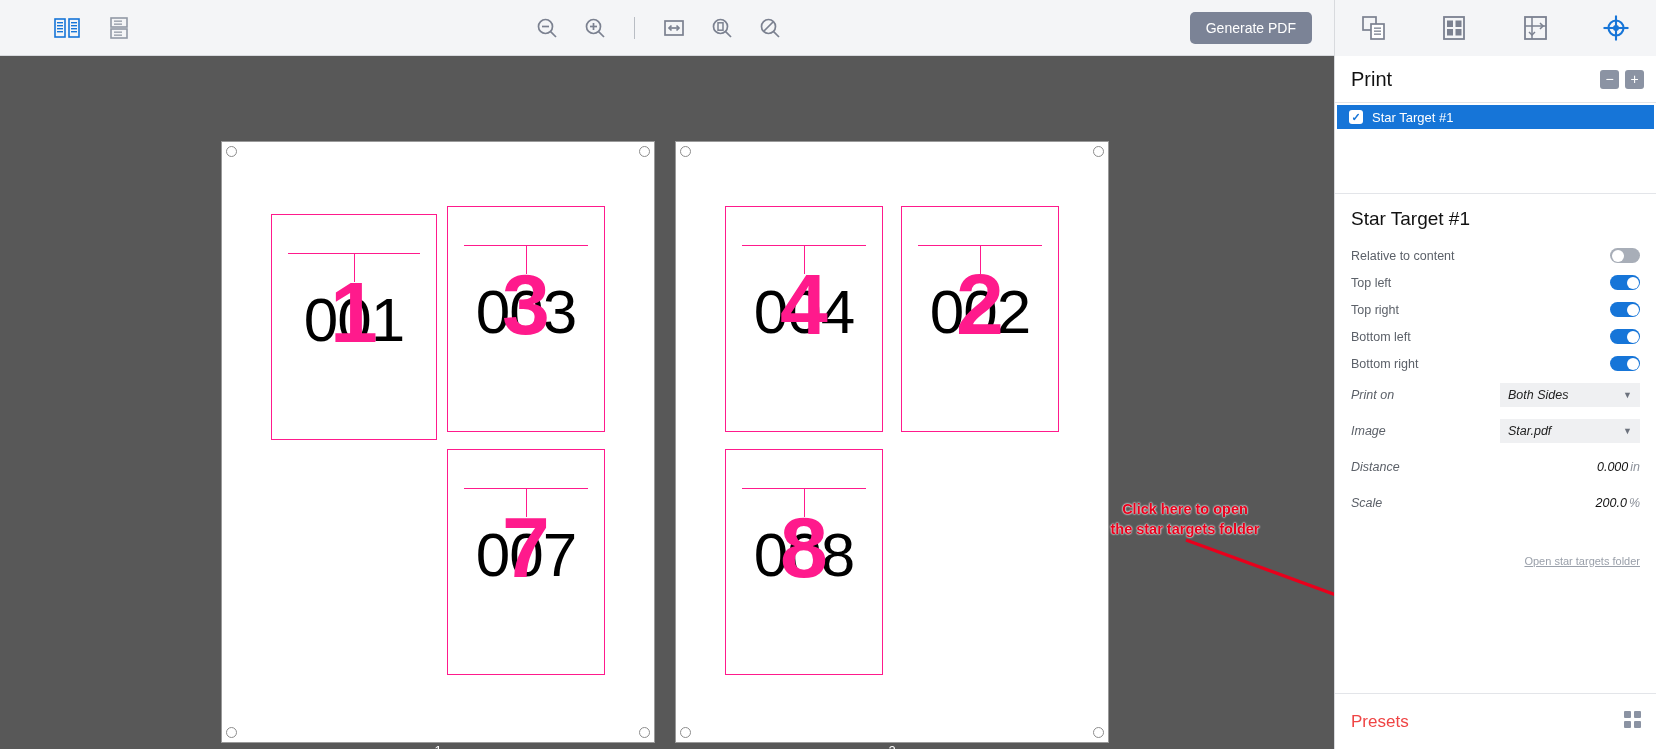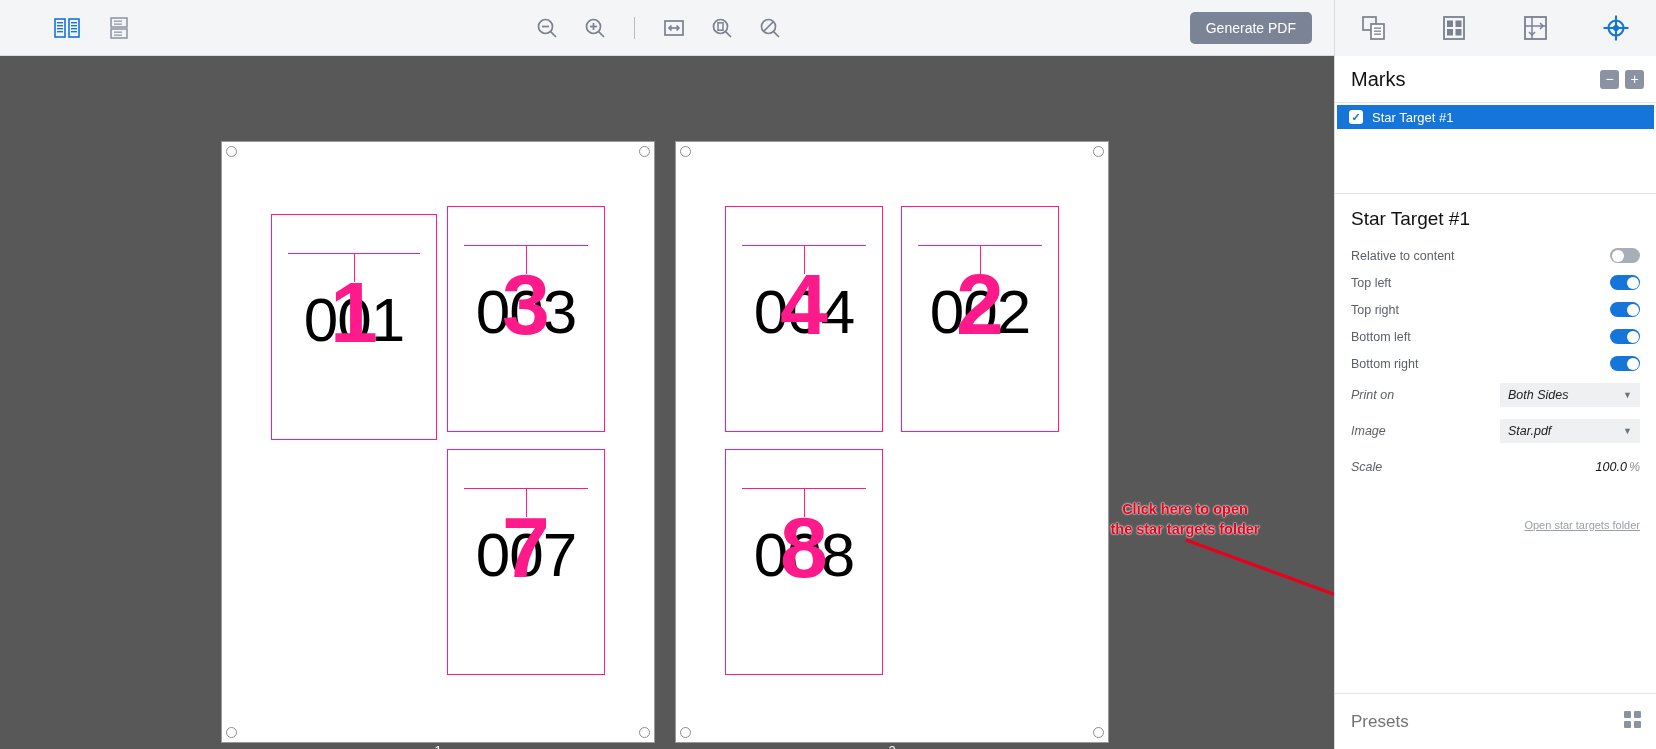--- a/index.html
+++ b/index.html
@@ -217,21 +217,21 @@
     text-decoration: underline; cursor: pointer;
     font-family: "Liberation Sans", sans-serif;
   }
   .presets-bar {
     margin-top: auto;
     height: 56px; min-height: 56px;
     border-top: 1px solid #e3e5e9;
     display: flex; align-items: center;
     padding: 0 14px 0 16px;
   }
-  .presets-title { font-size: 17px; color: #737373; font-family: "Liberation Sans", sans-serif; }
+  .presets-title { font-size: 17px; color: #ef4444; font-family: "Liberation Sans", sans-serif; }
   .presets-icon { margin-left: auto; cursor: pointer; }
 </style>
 </head>
 <body>
 
 <div id="app">
 
   <div class="toolbar">
 
     <div class="tb-left">
@@ -418,21 +418,21 @@
             <polygon points="0 0, 7 3.5, 0 7" fill="#e8001c"></polygon>
           </marker>
         </defs>
         <line x1="6" y1="6" x2="205" y2="79" stroke="#e8001c" stroke-width="3.2" marker-end="url(#ahead)"></line>
       </svg>
     </div>
 
     <div class="right-panel">
 
       <div class="marks-header">
-        <div class="marks-title">Marks</div>
+        <div class="marks-title">Print</div>
         <div class="marks-btns">
           <button class="sq-btn">−</button>
           <button class="sq-btn">+</button>
         </div>
       </div>
 
       <div class="marks-list">
         <div class="mark-item">
           <span class="chk">✓</span>
           <span>Star Target #1</span>
@@ -496,24 +496,32 @@
           <span class="prop-label">Image</span>
           <span class="prop-ctrl">
             <span class="select">
               <span>Star.pdf</span>
               <span class="caret">▼</span>
             </span>
           </span>
         </div>
 
         <div class="prop-row spaced">
+          <span class="prop-label">Distance</span>
+          <span class="prop-ctrl">
+            <span class="val">
+              <span>0.000</span><span class="unit">in</span>
+            </span>
+          </span>
+        </div>
+        <div class="prop-row spaced">
           <span class="prop-label">Scale</span>
           <span class="prop-ctrl">
             <span class="val">
-              <span>100.0</span><span class="unit">%</span>
+              <span>200.0</span><span class="unit">%</span>
             </span>
           </span>
         </div>
       </div>
 
       <div class="link-row">
         <span class="open-link">Open star targets folder</span>
       </div>
 
       <div class="presets-bar">

